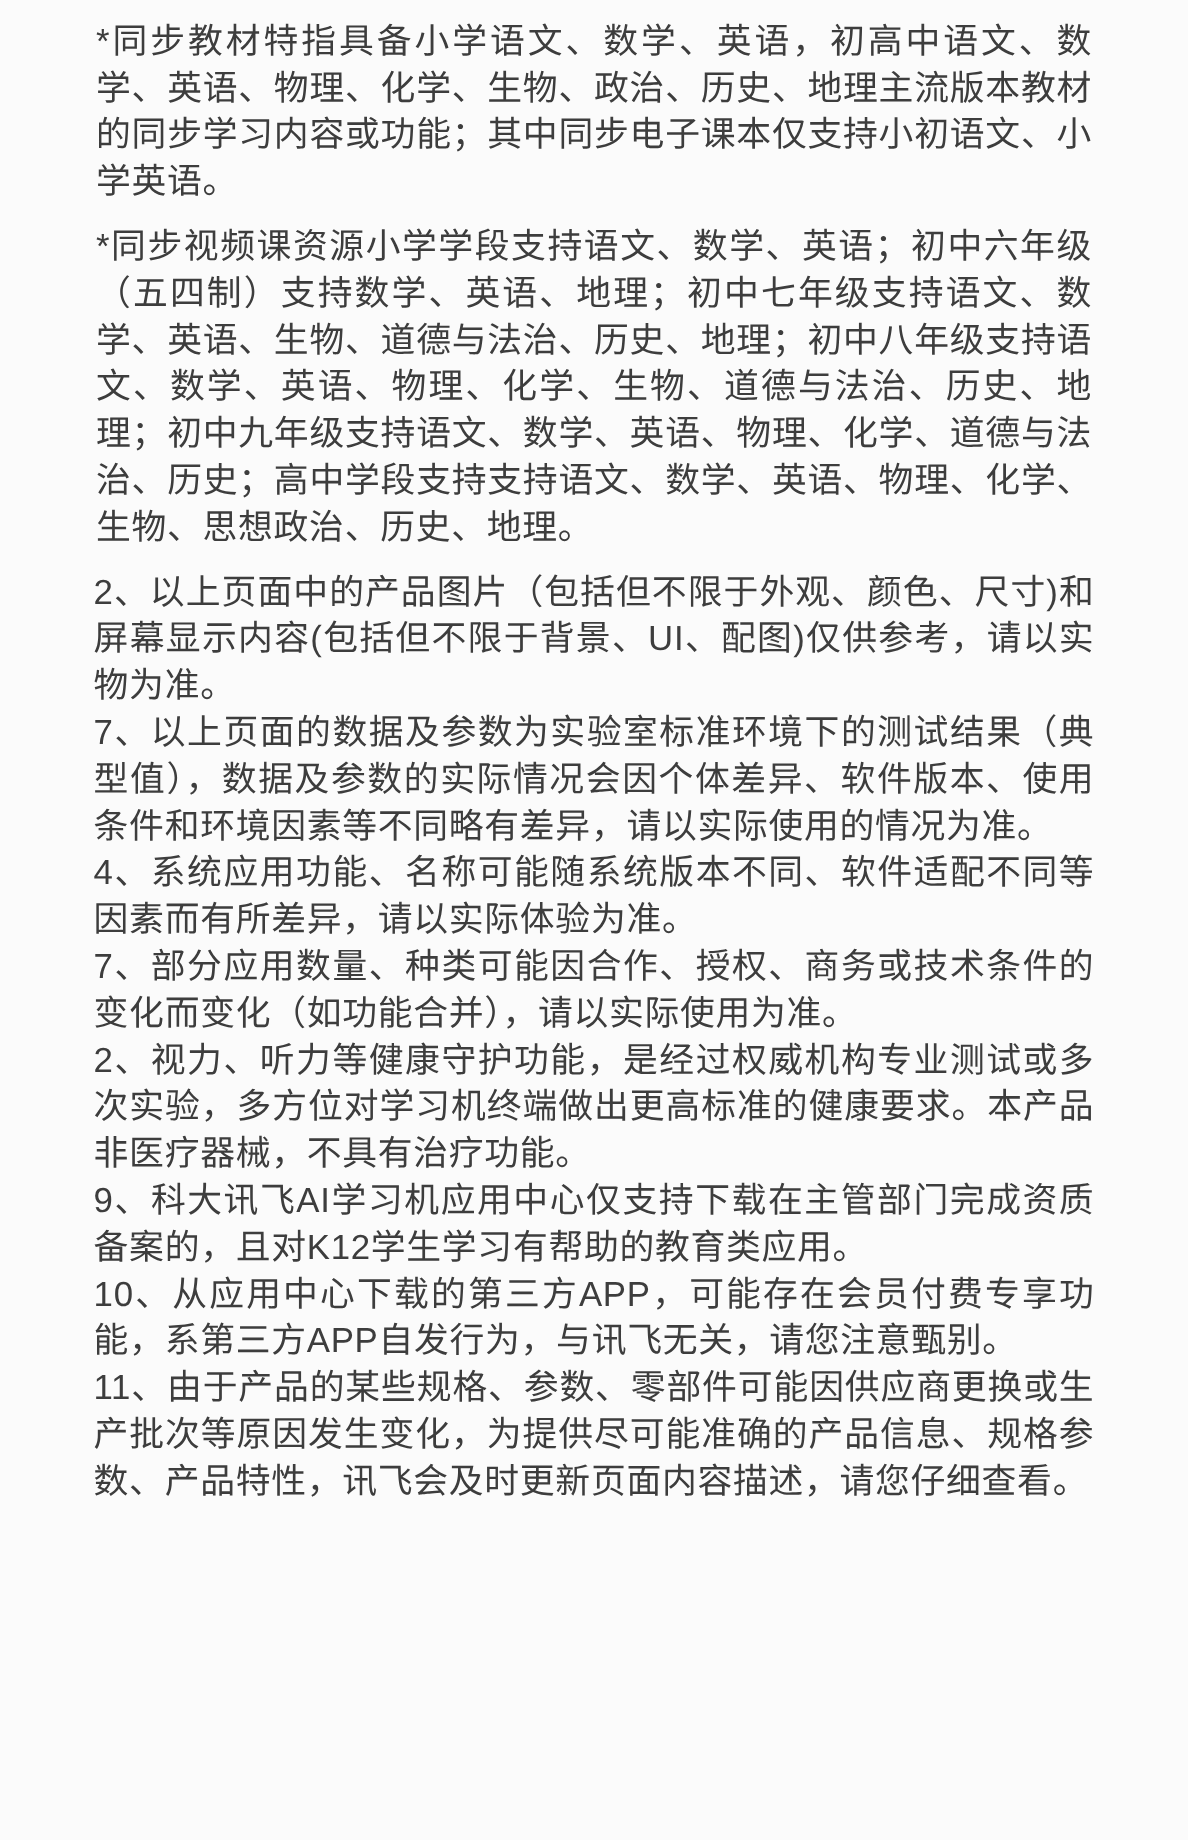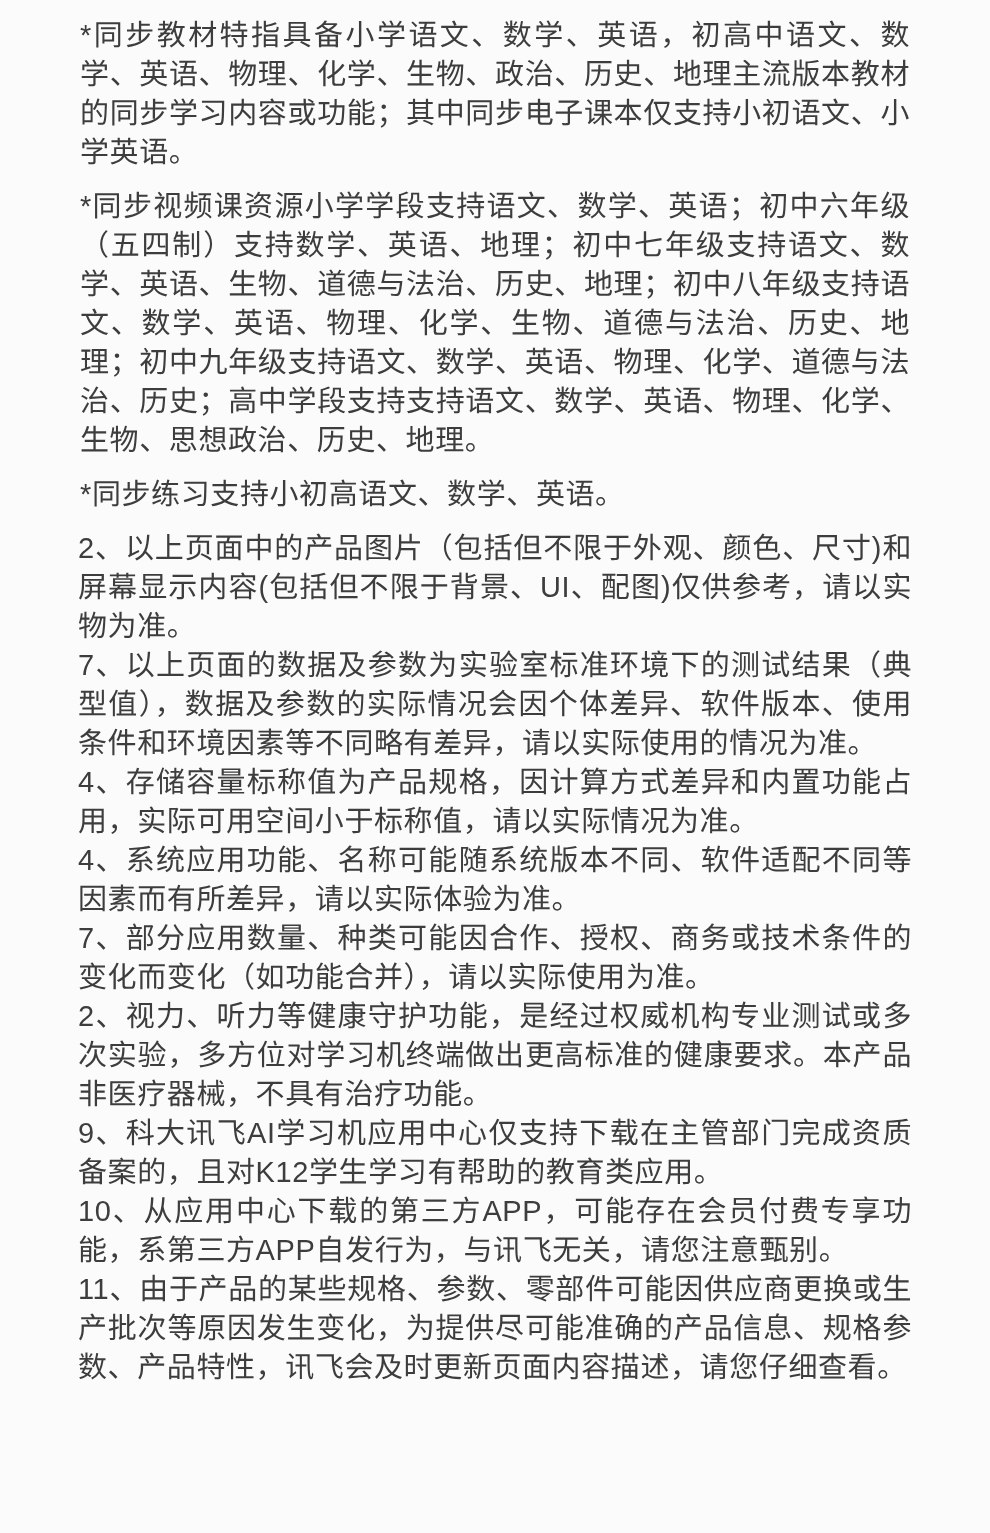--- a/index.html
+++ b/index.html
@@ -37,26 +37,24 @@
 </style>
 </head>
 <body>
 
 <div class="doc">
 
   <p class="para">*同步教材特指具备小学语文、数学、英语，初高中语文、数学、英语、物理、化学、生物、政治、历史、地理主流版本教材的同步学习内容或功能；其中同步电子课本仅支持小初语文、小学英语。</p>
 
   <p class="para">*同步视频课资源小学学段支持语文、数学、英语；初中六年级（五四制）支持数学、英语、地理；初中七年级支持语文、数学、英语、生物、道德与法治、历史、地理；初中八年级支持语文、数学、英语、物理、化学、生物、道德与法治、历史、地理；初中九年级支持语文、数学、英语、物理、化学、道德与法治、历史；高中学段支持支持语文、数学、英语、物理、化学、生物、思想政治、历史、地理。</p>
 
-  <p class="para">*同步练习支持小初高语文、数学、英语。</p>
 
   <div class="items">
     <p>2、以上页面中的产品图片（包括但不限于外观、颜色、尺寸)和屏幕显示内容(包括但不限于背景、UI、配图)仅供参考，请以实物为准。</p>
     <p>7、以上页面的数据及参数为实验室标准环境下的测试结果（典型值），数据及参数的实际情况会因个体差异、软件版本、使用条件和环境因素等不同略有差异，请以实际使用的情况为准。</p>
-    <p>4、存储容量标称值为产品规格，因计算方式差异和内置功能占用，实际可用空间小于标称值，请以实际情况为准。</p>
     <p>4、系统应用功能、名称可能随系统版本不同、软件适配不同等因素而有所差异，请以实际体验为准。</p>
     <p>7、部分应用数量、种类可能因合作、授权、商务或技术条件的变化而变化（如功能合并），请以实际使用为准。</p>
     <p>2、视力、听力等健康守护功能，是经过权威机构专业测试或多次实验，多方位对学习机终端做出更高标准的健康要求。本产品非医疗器械，不具有治疗功能。</p>
     <p>9、科大讯飞AI学习机应用中心仅支持下载在主管部门完成资质备案的，且对K12学生学习有帮助的教育类应用。</p>
     <p>10、从应用中心下载的第三方APP，可能存在会员付费专享功能，系第三方APP自发行为，与讯飞无关，请您注意甄别。</p>
     <p>11、由于产品的某些规格、参数、零部件可能因供应商更换或生产批次等原因发生变化，为提供尽可能准确的产品信息、规格参数、产品特性，讯飞会及时更新页面内容描述，请您仔细查看。</p>
 
   </div>
 
 </div>

